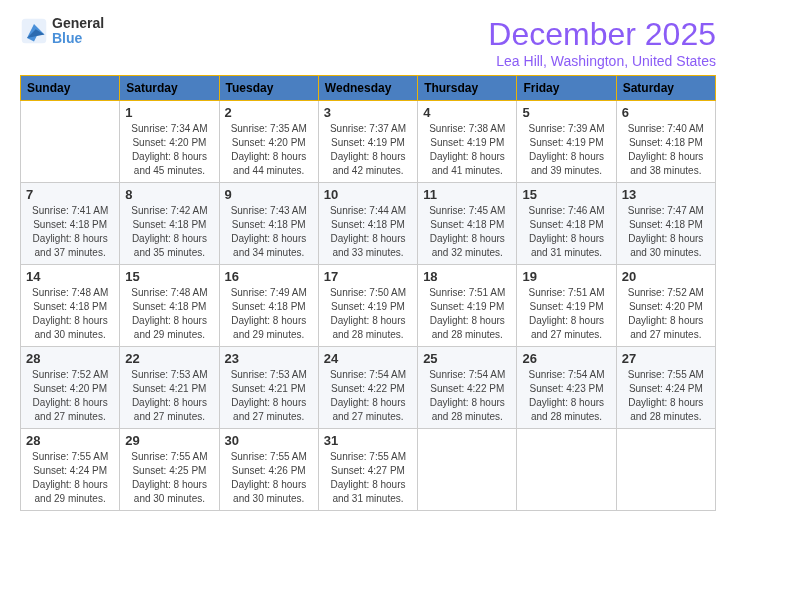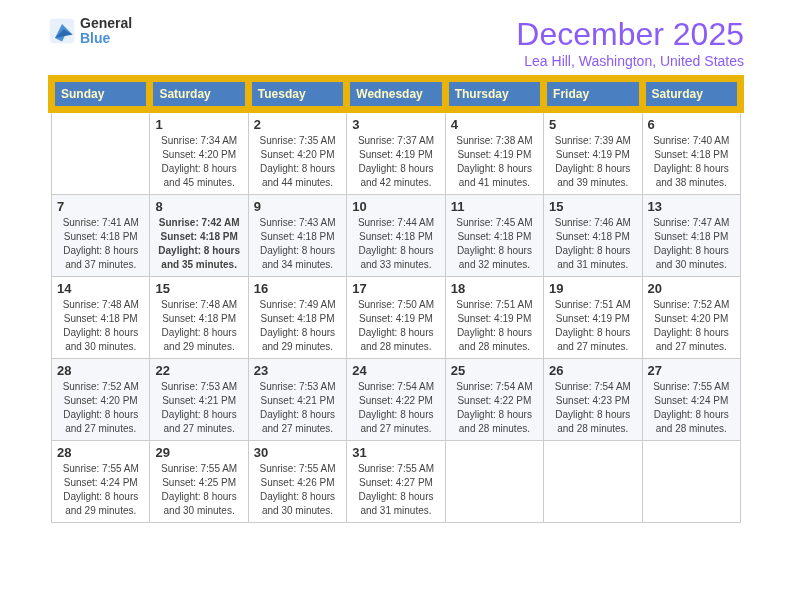--- a/index.html
+++ b/index.html
@@ -8,21 +8,20 @@
       background: #fff;
       width: 792px;
       height: 612px;
       overflow: hidden;
     }
     .page {
       width: 728px;
       min-height: 612px;
       padding: 16px 12px 10px 20px;
       background: #fff;
-      margin-left: 28px;
     }
     .header {
       display: flex;
       justify-content: space-between;
       align-items: flex-start;
       margin-bottom: 6px;
     }
     .logo {
       display: flex;
       align-items: center;
@@ -54,26 +53,26 @@
       color: #8b5cf6;
     }
     .calendar {
       width: 100%;
       border-collapse: collapse;
       border: 1px solid #ccc;
       font-size: 11px;
     }
     .calendar thead tr th {
       background: #4a7fc1;
-      color: #fef9c3;
+      color: #000000;
       text-align: left;
       padding: 5px 6px;
       font-size: 12px;
       font-weight: bold;
-      border: 7px solid #eab308;
+      border: 1px solid #eab308;
     }
     .calendar tbody tr td {
       border: 1px solid #ccc;
       vertical-align: top;
       padding: 4px 5px;
       width: calc(100% / 7);
       min-height: 70px;
       background: #fff;
     }
     .calendar tbody tr:nth-child(even) td {
@@ -181,21 +180,21 @@
         <tr>
           <td>
             <div class="day-number">7</div>
             <div class="day-info" style="white-space: pre-line;">Sunrise: 7:41 AM
 Sunset: 4:18 PM
 Daylight: 8 hours
 and 37 minutes.</div>
           </td>
           <td>
             <div class="day-number">8</div>
-            <div class="day-info" style="white-space: pre-line; font-weight: bold;">Sunrise: 7:42 AM
+            <div class="day-info" style="white-space: pre-line;">Sunrise: 7:42 AM
 Sunset: 4:18 PM
 Daylight: 8 hours
 and 35 minutes.</div>
           </td>
           <td>
             <div class="day-number">9</div>
             <div class="day-info" style="white-space: pre-line;">Sunrise: 7:43 AM
 Sunset: 4:18 PM
 Daylight: 8 hours
 and 34 minutes.</div>

